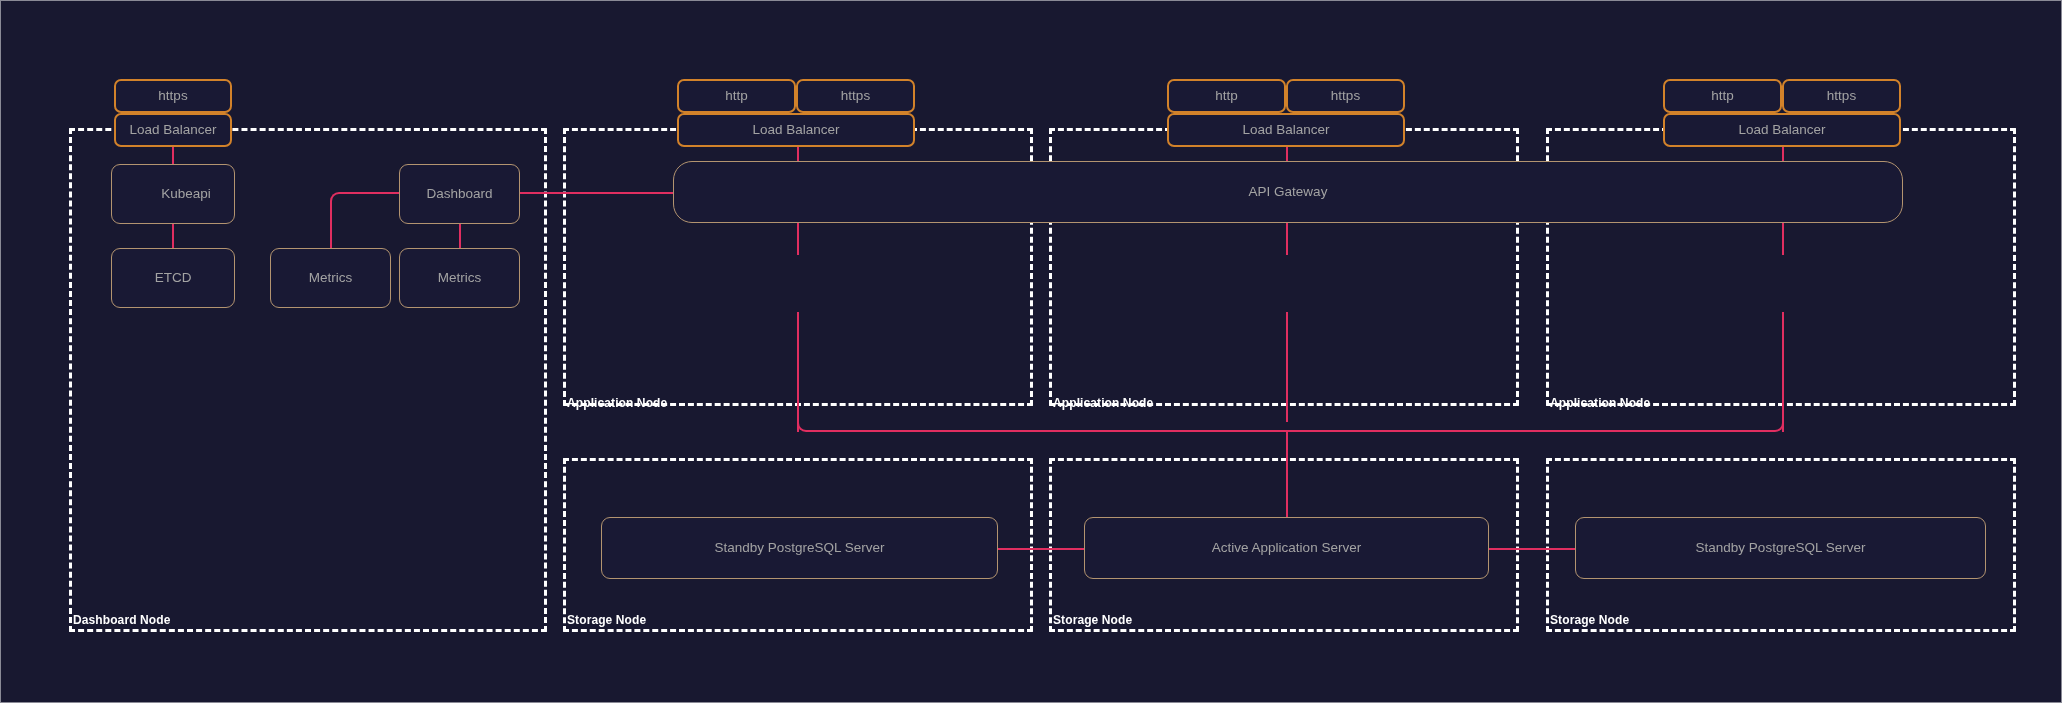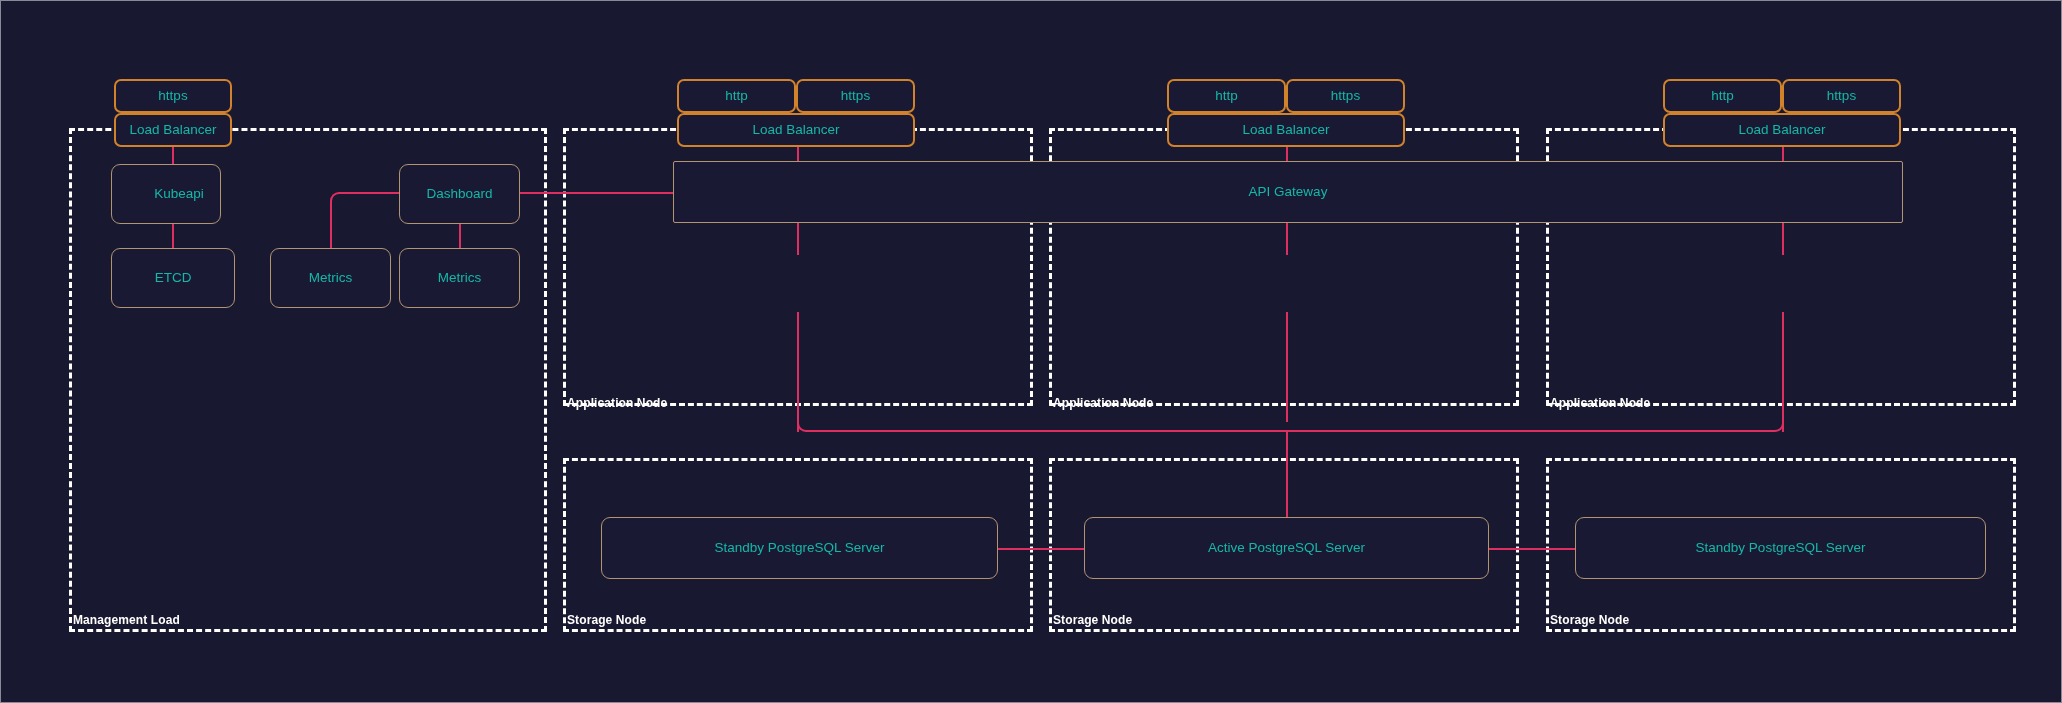--- a/index.html
+++ b/index.html
@@ -29,21 +29,21 @@
     white-space:nowrap;
     line-height:1;
   }
   
   .box{
     position:absolute;
     box-sizing:border-box;
     border:1.6px solid #b39470;
     border-radius:9px;
     background:#191934;
-    color:#14b8a6;
+    color:#a3a3a3;
     font-size:13.5px;
     display:flex;
     align-items:center;
     justify-content:center;
     text-align:center;
     line-height:1.2;
   }
   .box.lb{
     border-color:#d2822a;
     border-width:2px;
@@ -53,21 +53,21 @@
     border-color:#d2822a;
     border-width:2px;
     border-radius:7px;
   }
   .box.zitadel{
     border-color:#e02e60;
     border-width:2px;
     border-radius:3px;
   }
   .box.gateway{
-    border-radius:2px;
+    border-radius:19px;
   }
   
   .ln{position:absolute;background:#e02e60;}
   .ln.h{height:2px;}
   .ln.v{width:2px;}
   .corner{
     position:absolute;
     border:2px solid #e02e60;
     box-sizing:border-box;
     background:transparent;
@@ -75,21 +75,21 @@
   .corner.tl{border-right:none;border-bottom:none;border-top-left-radius:9px;}
   .corner.bl{border-right:none;border-top:none;border-bottom-left-radius:9px;}
   .corner.br{border-left:none;border-top:none;border-bottom-right-radius:9px;}
 </style>
 </head>
 <body>
 
 <div id="canvas">
 
   <div class="node-box" style="left:68px;top:127px;width:478px;height:504px;"></div>
-  <div class="node-label" style="left:72px;top:613px;">Management Load</div>
+  <div class="node-label" style="left:72px;top:613px;">Dashboard Node</div>
 
   <div class="node-box" style="left:562px;top:127px;width:470px;height:278px;"></div>
   <div class="node-label" style="left:566px;top:396px;">Application Node</div>
 
   <div class="node-box" style="left:1048px;top:127px;width:470px;height:278px;"></div>
   <div class="node-label" style="left:1052px;top:396px;">Application Node</div>
 
   <div class="node-box" style="left:1545px;top:127px;width:470px;height:278px;"></div>
   <div class="node-label" style="left:1549px;top:396px;">Application Node</div>
 
@@ -138,21 +138,21 @@
 
   <div class="ln h" style="left:1487px;top:547px;width:88px;"></div>
 
   <div class="box proto" style="left:113px;top:78px;width:118px;height:34px;">
     <span>https</span>
   </div>
   <div class="box lb" style="left:113px;top:112px;width:118px;height:34px;">
     <span>Load Balancer</span>
   </div>
 
-  <div class="box" style="left:110px;top:163px;width:110px;height:60px;padding-left:26px;">
+  <div class="box" style="left:110px;top:163px;width:124px;height:60px;padding-left:26px;">
     <span>Kubeapi</span>
   </div>
   <div class="box" style="left:110px;top:247px;width:124px;height:60px;">
     <span>ETCD</span>
   </div>
 
   <div class="box" style="left:398px;top:163px;width:121px;height:60px;">
     <span>Dashboard</span>
   </div>
   <div class="box" style="left:269px;top:247px;width:121px;height:60px;">
@@ -194,19 +194,19 @@
 
   <div class="box gateway" style="left:672px;top:160px;width:1230px;height:62px;">
     <span>API Gateway</span>
   </div>
 
 
   <div class="box" style="left:600px;top:516px;width:397px;height:62px;">
     <span>Standby PostgreSQL Server</span>
   </div>
   <div class="box" style="left:1083px;top:516px;width:405px;height:62px;">
-    <span>Active PostgreSQL Server</span>
+    <span>Active Application Server</span>
   </div>
   <div class="box" style="left:1574px;top:516px;width:411px;height:62px;">
     <span>Standby PostgreSQL Server</span>
   </div>
 
 </div>
 
 </body></html>

